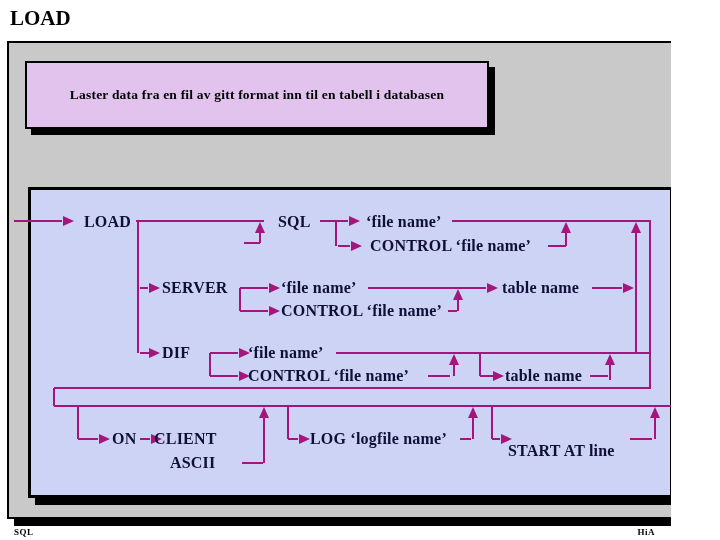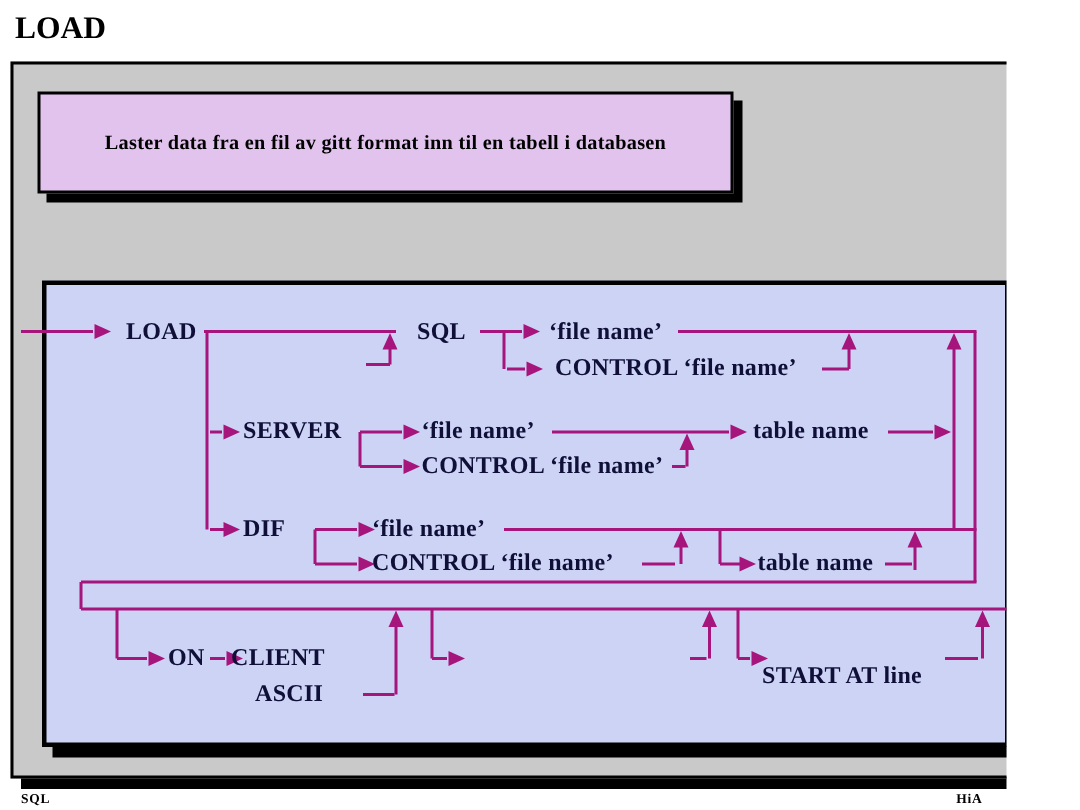--- a/index.html
+++ b/index.html
@@ -56,20 +56,21 @@
   <span class="lbl" style="left:281px;top:277px">‘file name’</span>
   <span class="lbl" style="left:281px;top:300px">CONTROL ‘file name’</span>
   <span class="lbl" style="left:502px;top:277px">table name</span>
   <span class="lbl" style="left:162px;top:342px">DIF</span>
   <span class="lbl" style="left:248px;top:342px">‘file name’</span>
   <span class="lbl" style="left:248px;top:365px">CONTROL ‘file name’</span>
   <span class="lbl" style="left:505px;top:365px">table name</span>
   <span class="lbl" style="left:112px;top:428px">ON</span>
   <span class="lbl" style="left:154px;top:428px">CLIENT</span>
   <span class="lbl" style="left:170px;top:452px">ASCII</span>
+  <span class="lbl" style="left:310px;top:428px">LOG ‘logfile name’</span>
   <span class="lbl" style="left:508px;top:440px">START AT line</span>
 
   <div id="wires">
       <div class="h" style="left: 14px; top: 220px; width: 48px;"></div>
       <div class="h" style="left: 136px; top: 220px; width: 128px;"></div>
       <div class="h" style="left: 320px; top: 220px; width: 28px;"></div>
       <div class="h" style="left: 452px; top: 220px; width: 199px;"></div>
       <div class="h" style="left: 244px; top: 242px; width: 16px;"></div>
       <div class="h" style="left: 338px; top: 245px; width: 12px;"></div>
       <div class="h" style="left: 548px; top: 245px; width: 18px;"></div>

